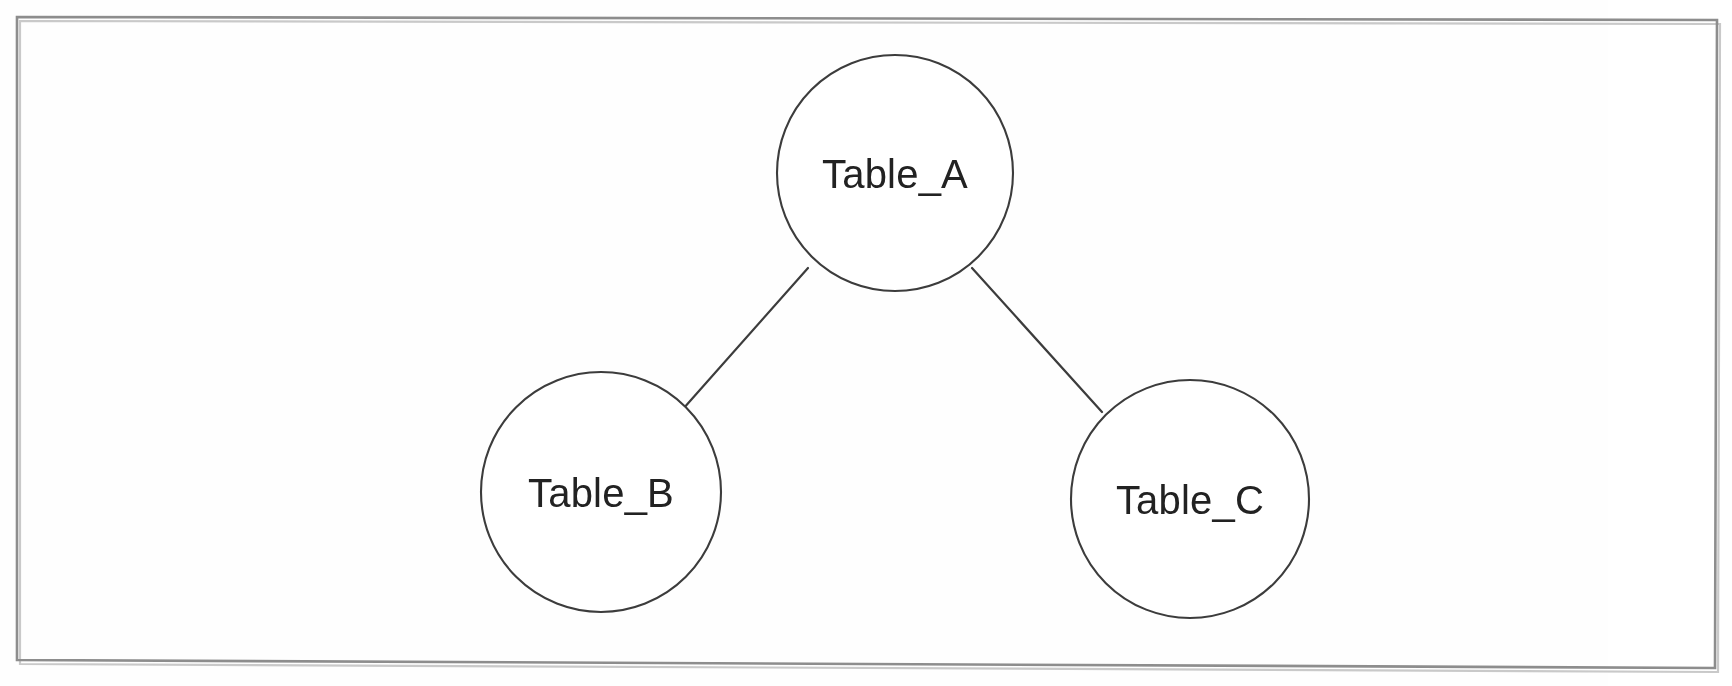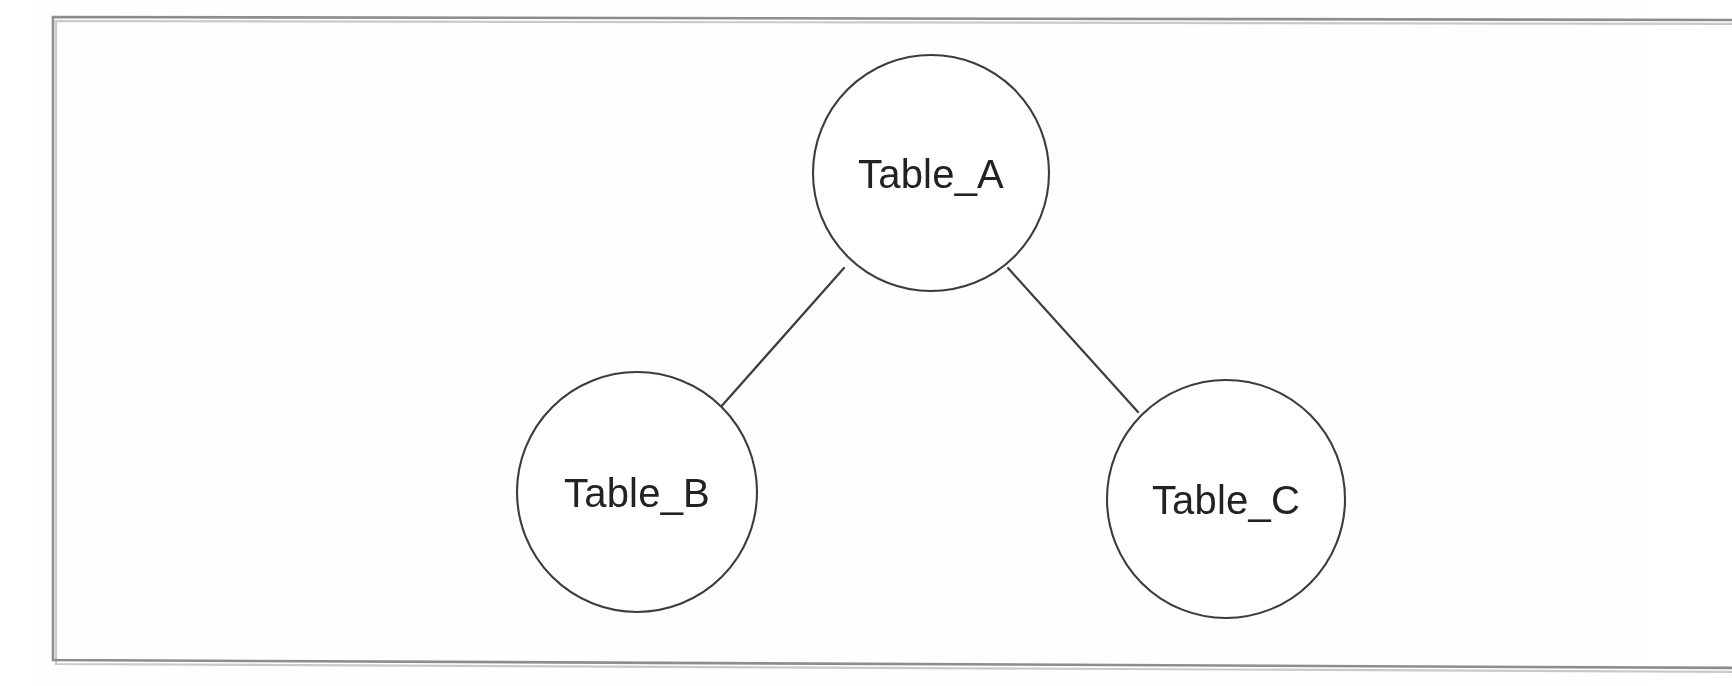--- a/index.html
+++ b/index.html
@@ -12,21 +12,20 @@
     width: 1732px;
     height: 686px;
     overflow: hidden;
     font-family: "Liberation Sans", sans-serif;
   }
   #canvas {
     position: relative;
     width: 1608px;
     height: 686px;
     background: #fefefe;
-    margin-left: 36px;
   }
   #diagram-svg {
     position: absolute;
     top: 0;
     left: 0;
     width: 1732px;
     height: 686px;
     display: block;
   }
   .node-label {

